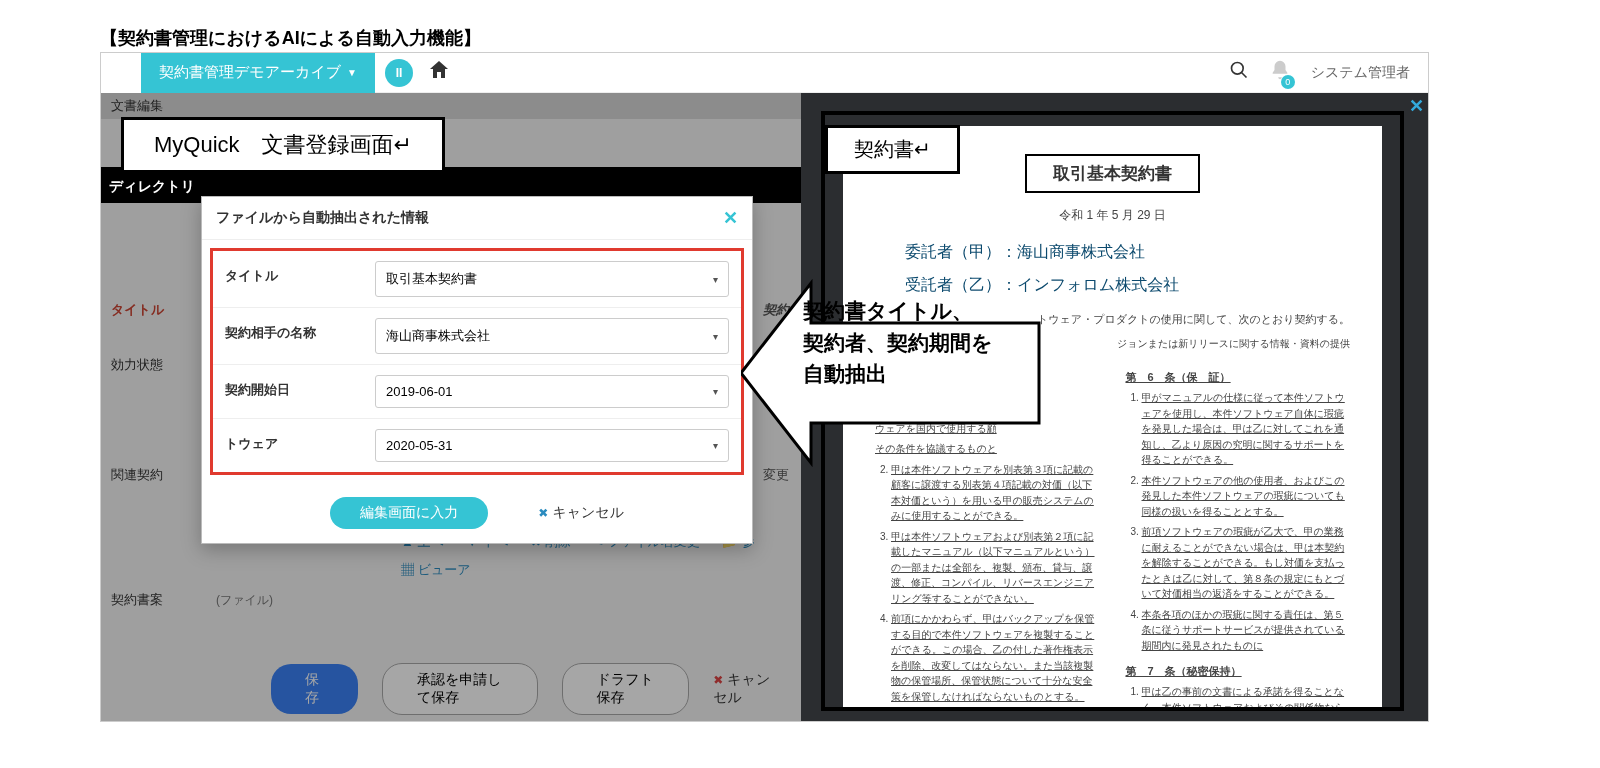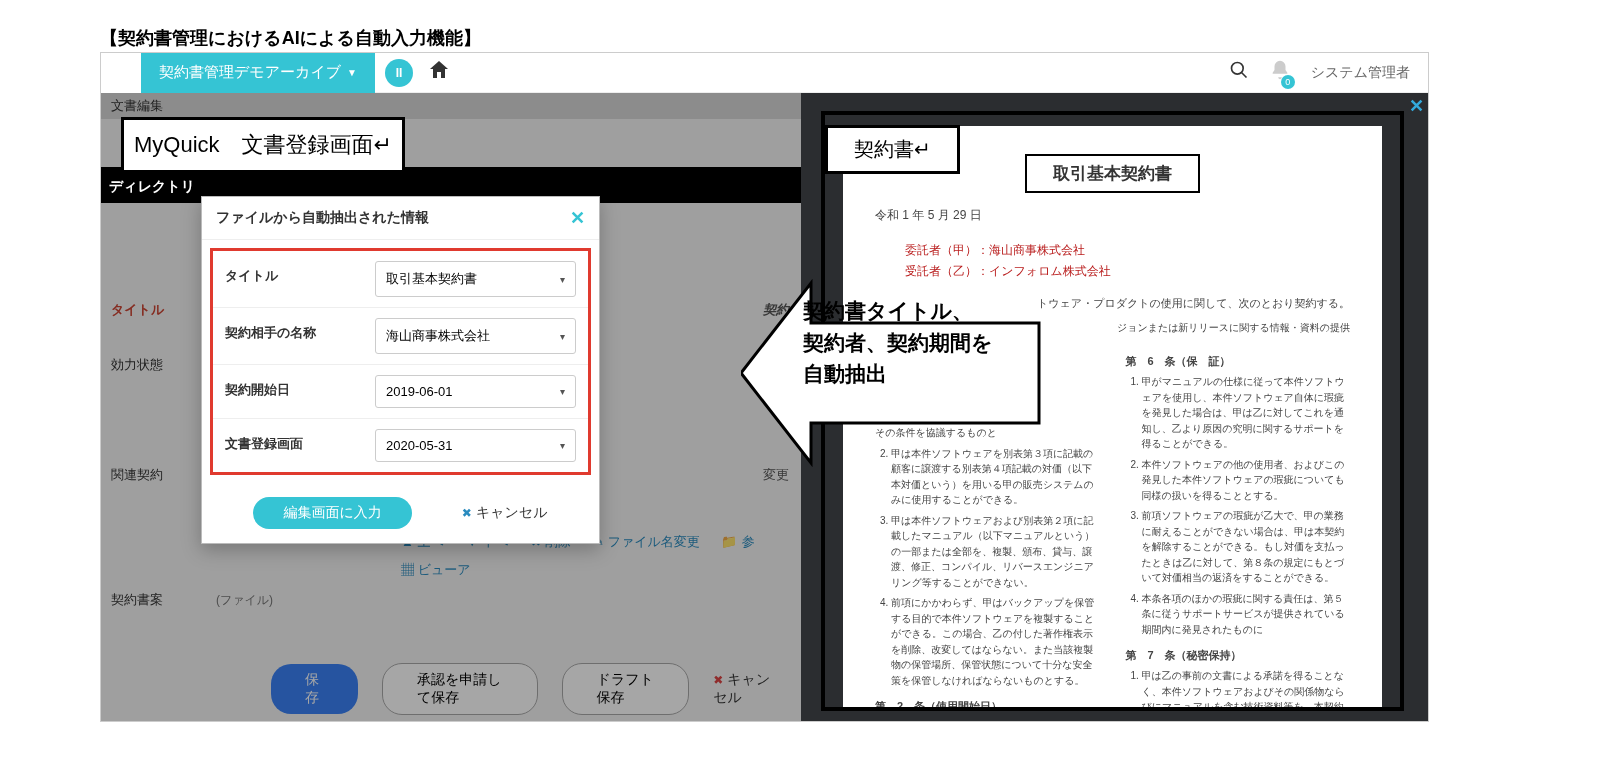--- a/index.html
+++ b/index.html
@@ -20,21 +20,21 @@
   .bell-wrap .dot { position: absolute; bottom: -2px; right: -4px; width: 14px; height: 14px; border-radius: 50%; background: #35c4d4; color:#fff; font-size:9px; display:flex; align-items:center; justify-content:center;}
   .user-name { font-size: 14px; color: #666; margin-right: 18px; }
 
   .main-area { position: relative; height: calc(100% - 40px); display: flex; }
 
   
   .left-pane { width: 700px; height: 100%; position: relative; background: #f5f5f5; }
   .darken { position: absolute; inset: 0; background: rgba(0,0,0,0.35); z-index: 5; }
 
   .subheader { background: #d8d8d8; color: #333; font-size: 13px; padding: 4px 10px; }
-  .tablabel-box { position: absolute; top: 24px; left: 20px; background: #fff; border: 3px solid #000; padding: 10px 10px; font-size: 22px; z-index: 40; }
+  .tablabel-box { position: absolute; top: 24px; left: 20px; background: #fff; border: 3px solid #000; padding: 10px 30px; font-size: 22px; z-index: 40; }
   .dir-label { position:absolute; top:85px; left:8px; color:#fff; font-size:14px; font-weight:bold; z-index:6; }
   .black-top { position:absolute; top:74px; left:0; right:0; height:36px; background:#000; z-index:2; }
 
   .form-row { position:absolute; left:10px; right:12px; height:44px; display:flex; align-items:center; font-size:13px; color:#333; z-index:2; }
   .form-row .lab { width: 105px; }
   .form-row .sub { color: #777; font-size:12px; }
   .row-title { top: 195px; color:#c43; font-weight:bold; }
   .row-eff   { top: 250px; }
   .row-rel   { top: 360px; }
   .row-file  { top: 485px; }
@@ -44,21 +44,21 @@
   .toolbar-icons .del { color:#2a8bbf; }
   .viewer-line { position:absolute; top: 468px; left: 300px; font-size:13px; color:#2a8bbf; z-index:2;}
 
   .bottom-bar { position:absolute; bottom: 6px; left:0; right:0; display:flex; align-items:center; gap:24px; padding-left:170px; z-index:2; }
   .pill { border-radius: 20px; padding: 7px 34px; font-size:14px; background:#fff; border:1px solid #aaa; }
   .pill.save { background:#3b82f6; color:#fff; border:none; }
   .cancel-b { margin-left:auto; margin-right:30px; font-size:14px; color:#333; }
   .cancel-b::before { content:"✖"; color:#d44; margin-right:4px; font-size:12px; }
 
   
-  .modal { position:absolute; top: 103px; left: 100px; width: 399px; background:#fff; z-index:60; border:1px solid #bbb; box-shadow:0 6px 18px rgba(0,0,0,.25); }
+  .modal { position:absolute; top: 103px; left: 100px; width: 552px; background:#fff; z-index:60; border:1px solid #bbb; box-shadow:0 6px 18px rgba(0,0,0,.25); }
   .modal-head { display:flex; align-items:center; padding:10px 14px; font-weight:bold; font-size:14px; color:#333; border-bottom:1px solid #eee;}
   .modal-head .x { margin-left:auto; color:#35c4d4; font-size:18px; font-weight:bold; }
   .modal-grid { border:3px solid #e03a2f; margin: 8px; }
   .m-row { display:flex; border-top:1px solid #eee; }
   .m-row:first-child { border-top:none; }
   .m-lab { width: 150px; padding:16px 12px; font-size:13px; font-weight:bold; color:#333; }
   .m-val { flex:1; padding:10px 12px; }
   .m-val .field { border:1px solid #ccc; border-radius:3px; padding:8px 10px; font-size:13px; display:flex; align-items:center; }
   .m-val .field::after { content:"▾"; margin-left:auto; color:#555; font-size:10px; }
   .modal-foot { display:flex; align-items:center; justify-content:center; gap:50px; padding:14px 0; }
@@ -66,25 +66,25 @@
   .modal-foot .cn { color:#333; font-size:14px; }
   .modal-foot .cn::before { content:"✖"; color:#2a8bbf; margin-right:4px; font-size:12px; }
 
   
   .right-pane { flex:1; background:#2b2d30; position:relative; }
   .close-x { position:absolute; top:2px; right:4px; color:#3ad; font-size:18px; font-weight:bold; z-index:3; }
   .doc-frame { position:absolute; top:18px; left:20px; right:24px; bottom:10px; background:#2b2d30; border:4px solid #000; overflow:hidden; }
   .doc-paper { position:absolute; top:11px; left:18px; right:18px; bottom:0; background:#fff; padding: 28px 32px 10px; font-size:11px; color:#333; }
   .doc-title-box { border:2px solid #000; display:inline-block; padding:6px 26px; font-size:17px; font-weight:bold; }
   .doc-title-wrap { text-align:center; margin-bottom:14px;}
-  .doc-date { text-align:left; font-size:12px; margin-bottom:18px; color:#444;margin-top:12px; }
-  .doc-party { font-size:12px; margin:4px 0 4px 30px; color:#b91c1c; }
+  .doc-date { text-align:center; font-size:12px; margin-bottom:18px; color:#444;margin-top:12px; }
+  .doc-party { font-size:16px; margin:12px 0 4px 30px; color:#0c4a6e; }
   .doc-lead { font-size:11px; margin:16px 0 10px 0; text-align:right; color:#444; }
   .doc-cols { display:flex; gap:26px; margin-top:6px; }
-  .doc-col { flex:1; font-size:10px; line-height:1.55; color:#444; }
+  .doc-col { flex:1; font-size:10px; line-height:1.55; color:#444;text-decoration:underline; }
   .doc-col h4 { font-size:11px; font-weight:bold; margin:10px 0 4px; }
   .doc-col p, .doc-col li { margin-bottom:5px; }
   .doc-col ol { padding-left: 16px; }
   .sec-head { text-align:right; font-size:10px; color:#444; margin:4px 0 8px;}
 
   
   .callout-contract { position:absolute; top: 32px; left: 24px; background:#fff; border:3px solid #000; padding:8px 26px; font-size:20px; z-index:50; }
 
   
   .big-arrow { position:absolute; top: 180px; left: 640px; width: 300px; height: 200px; z-index:70; }
@@ -190,21 +190,21 @@
                 <div class="field">海山商事株式会社</div>
               </div>
           </div>
           <div class="m-row">
             <div class="m-lab">契約開始日</div>
             <div class="m-val">
                 <div class="field">2019-06-01</div>
               </div>
           </div>
           <div class="m-row">
-            <div class="m-lab">文書登録画面</div>
+            <div class="m-lab">トウェア</div>
             <div class="m-val">
                 <div class="field">2020-05-31</div>
               </div>
           </div>
         </div>
         <div class="modal-foot">
           <div class="go">編集画面に入力</div>
           <div class="cn">キャンセル</div>
         </div>
       </div>

